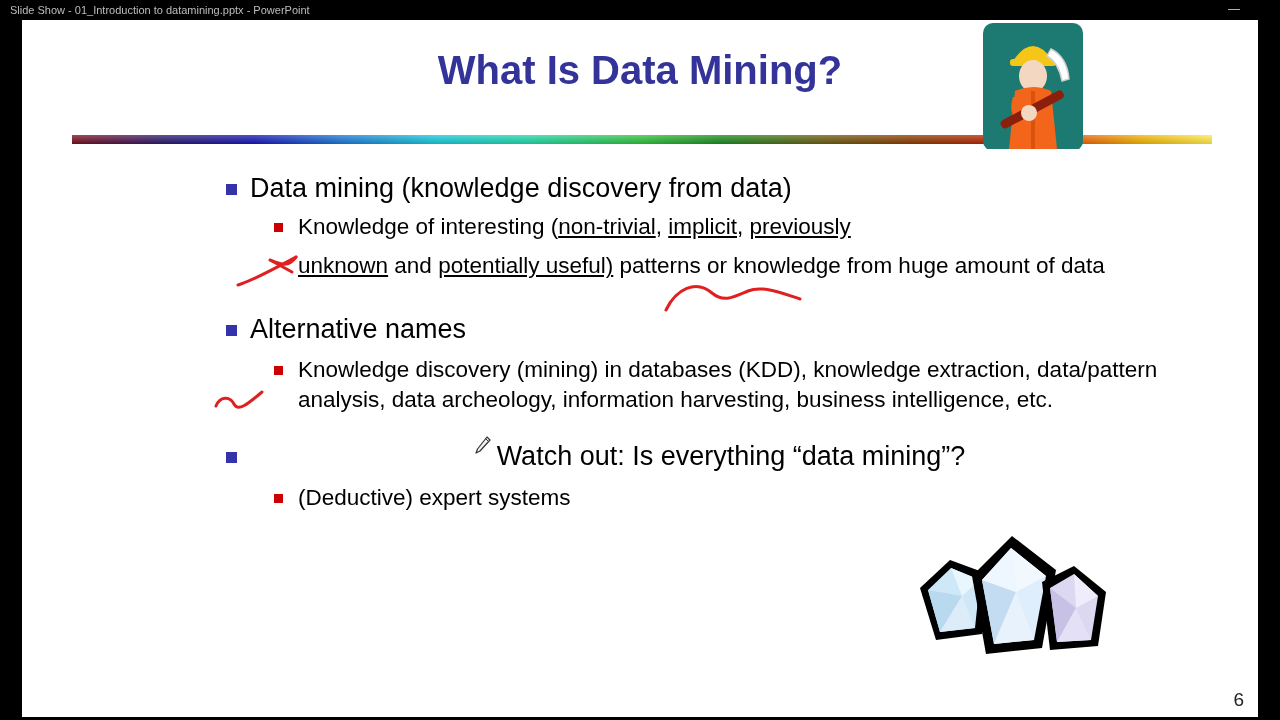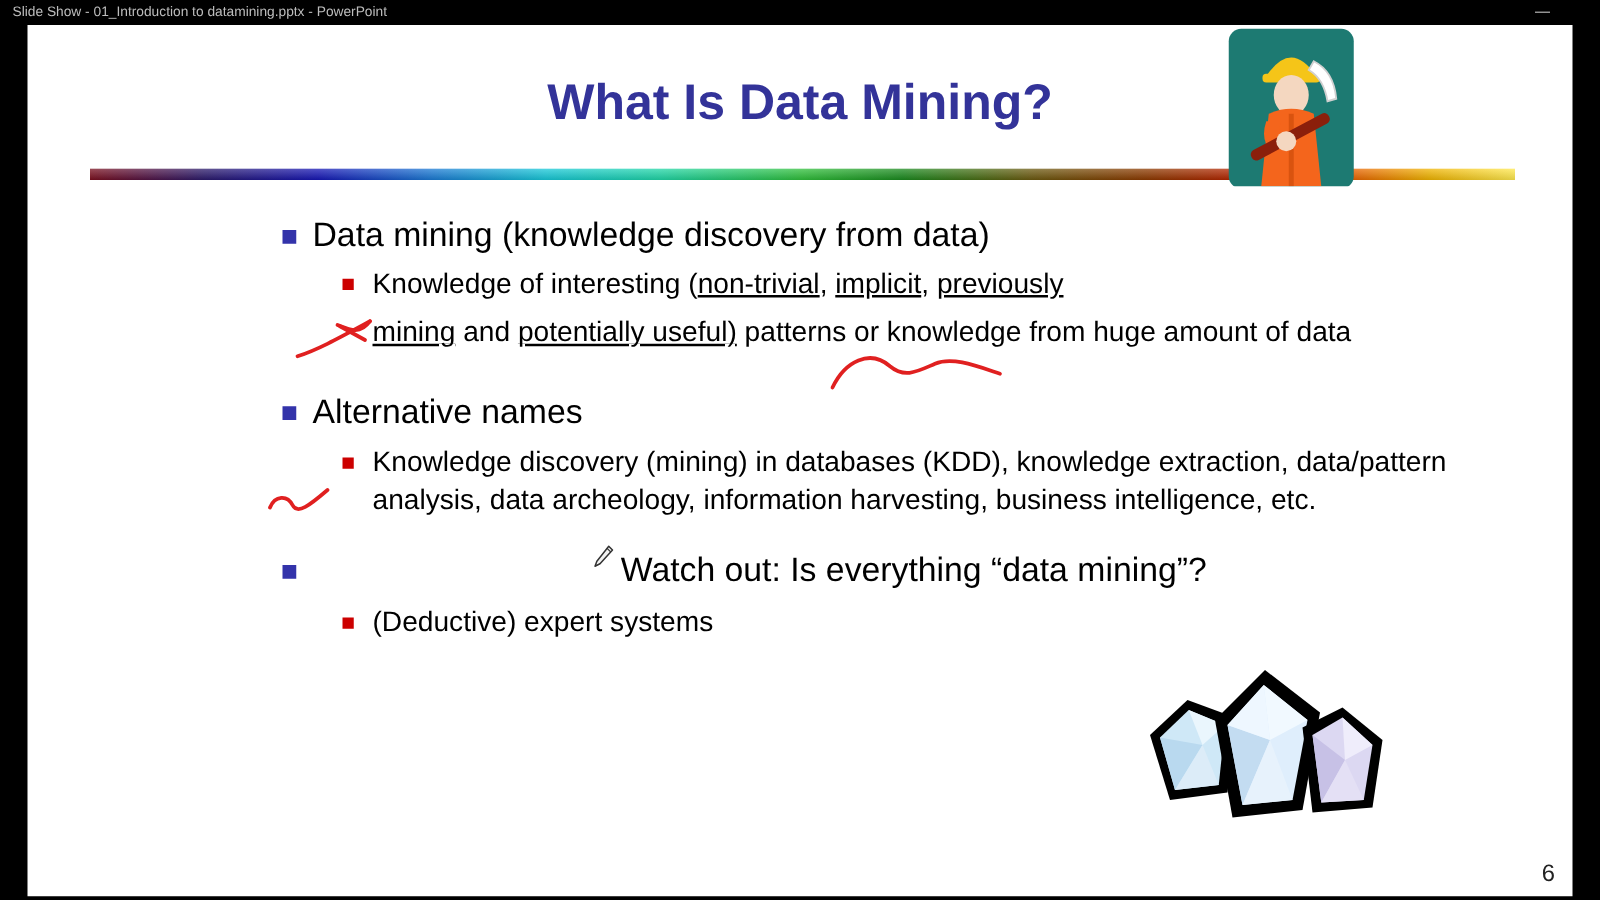--- a/index.html
+++ b/index.html
@@ -54,21 +54,21 @@
     top: 20px;
     width: 1236px;
     height: 697px;
     background: #ffffff;
     overflow: hidden;
   }
 
   .slide-title {
     position: absolute;
     left: 0;
-    top: 40px;
+    top: 28px;
     width: 1236px;
     text-align: center;
     font-size: 40px;
     font-weight: bold;
     color: #333399;
     letter-spacing: 0px;
     font-family: "Liberation Sans", sans-serif;
   }
 
   
@@ -237,21 +237,21 @@
         <span class="marker"></span>
         <span>Data mining (knowledge discovery from data)</span>
       </div>
 
       <div class="lvl2">
         <span class="marker"></span>
         <span>Knowledge of interesting (</span><span class="u">non-trivial</span><span>, </span><span class="u">implicit</span><span>, </span><span class="u">previously</span>
       </div>
 
       <div class="lvl2" style="margin-top:10px;">
-        <span class="u">mining</span><span> and </span><span class="u">potentially useful)</span><span> patterns or knowledge from huge amount of data</span>
+        <span class="u">unknown</span><span> and </span><span class="u">potentially useful)</span><span> patterns or knowledge from huge amount of data</span>
       </div>
 
       <div class="spacer-md"></div>
 
       <div class="lvl1">
         <span class="marker"></span>
         <span>Alternative names</span>
       </div>
 
       <div class="lvl2" style="margin-top:8px;">

